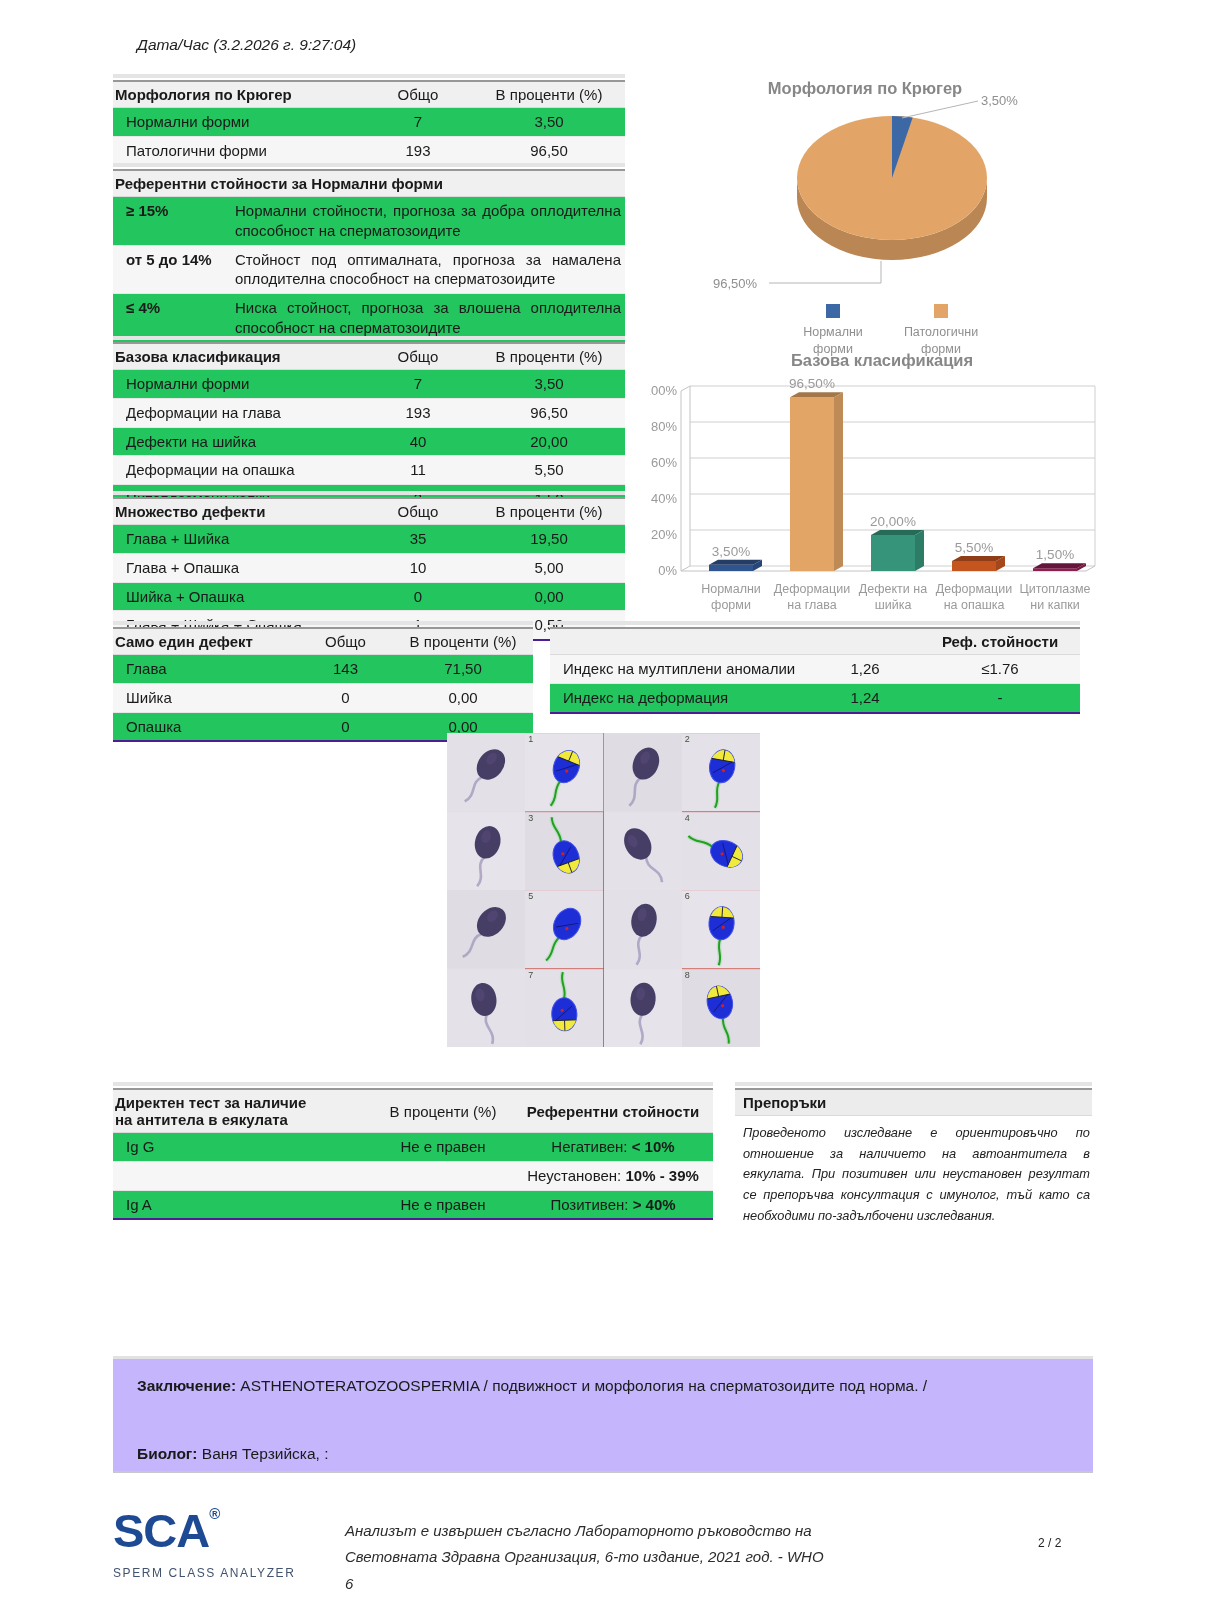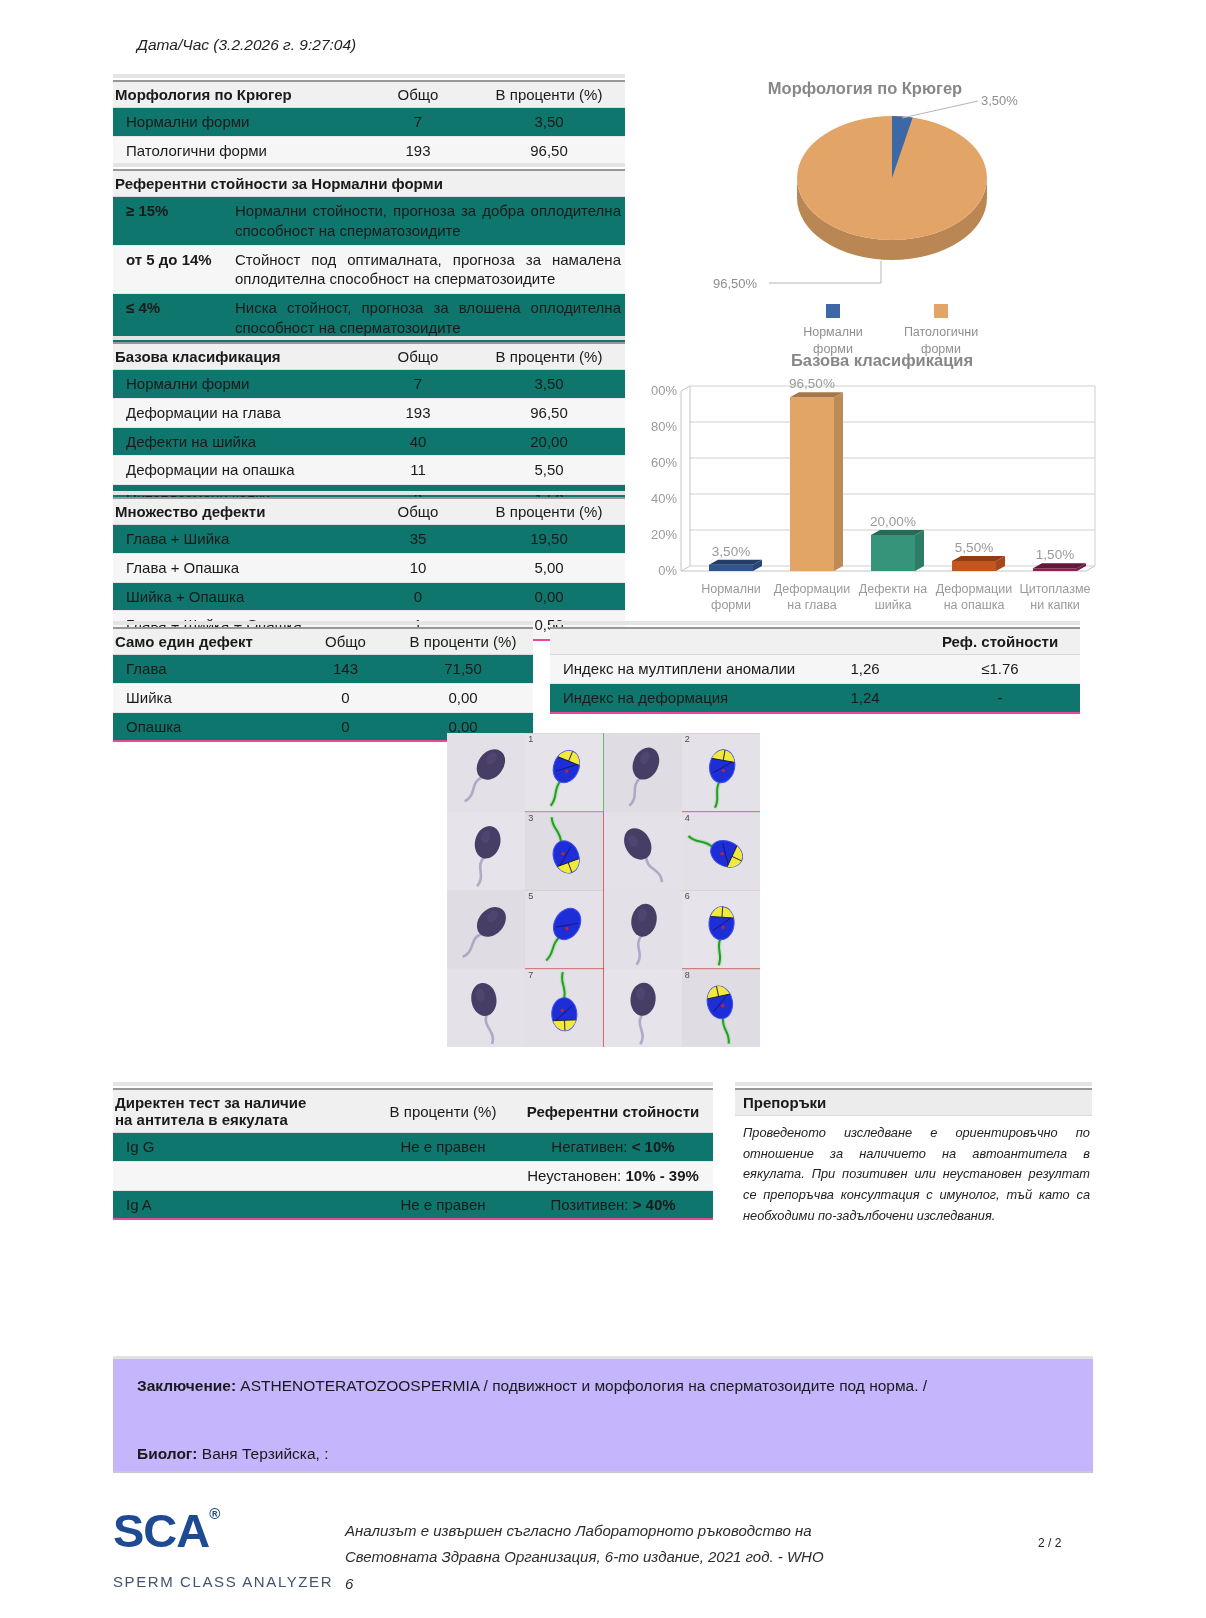--- a/index.html
+++ b/index.html
@@ -14,23 +14,23 @@
   
   .strip { height:4px; background:#e4e4e4; margin-bottom:2px; }
   .thead {
     display:grid; font-weight:bold; background:#f0f0f0;
     border-top:2px solid #979797; border-bottom:1px solid #dadada;
     font-size:15px;
   }
   .thead .hc { padding:4px 2px; }
   .thead .hc.cen { text-align:center; font-weight:bold; }
   .thead .hc.cen.reg { font-weight:normal; }
-  .trow { display:grid; border-bottom:1px solid #e7e7e7; font-size:15px; background:#0f766e; }
+  .trow { display:grid; border-bottom:1px solid #e7e7e7; font-size:15px; background:#22c55e; }
   .trow.alt { background:#f6f6f6; }
-  .rows .trow:last-child { border-bottom:2px solid #ec4899; }
+  .rows .trow:last-child { border-bottom:2px solid #4c1d95; }
   .trow .c { padding:4px 2px; line-height:1.32; }
   .lbl { padding-left:13px !important; }
   .num { text-align:center; }
   .g3 .thead, .g3 .trow { grid-template-columns:1fr 110px 152px; }
   .g3s .thead, .g3s .trow { grid-template-columns:1fr 95px 140px; }
   .gidx .thead, .gidx .trow { grid-template-columns:260px 110px 160px; }
   .gab .thead, .gab .trow { grid-template-columns:260px 140px 200px; }
   .gref .trow { grid-template-columns:120px 1fr; }
   .gref .range { font-weight:bold; padding-left:13px; }
   .gref .desc { text-align:justify; padding-right:4px; }
@@ -50,21 +50,21 @@
   
   .micro { display:grid; grid-template-columns:repeat(4,1fr); grid-template-rows:repeat(4,1fr);
     background:#e2dfe7; }
   .mcell { position:relative; }
   .mcell svg { display:block; width:100%; height:100%; }
   .mnum { position:absolute; left:3px; top:1px; font-size:9px; color:#44503f; }
 
   
   .sca { font-size:47px; font-weight:bold; color:#1e4a94; letter-spacing:-1px; line-height:1; }
   .sca sup { font-size:15px; vertical-align:28px; letter-spacing:0; }
-  .sca-sub { font-size:15px; letter-spacing:1.6px; color:#41536e; margin-top:19px; }
+  .sca-sub { font-size:12px; letter-spacing:1.6px; color:#41536e; margin-top:12px; }
   .foot-note { font-style:italic; font-size:15px; color:#2c2c2c; line-height:1.75; }
   .pagenum { font-size:12px; color:#222; }
 </style>
 </head>
 <body>
 
 <div class="abs dateline" style="left:137px; top:36px;">Дата/Час (3.2.2026 г.   9:27:04)</div>
 
 <div class="abs g3" style="left:113px; top:74px; width:512px;">
   <div class="strip"></div>

